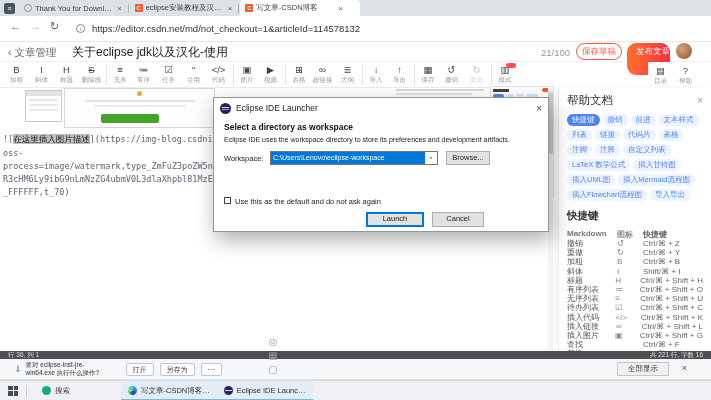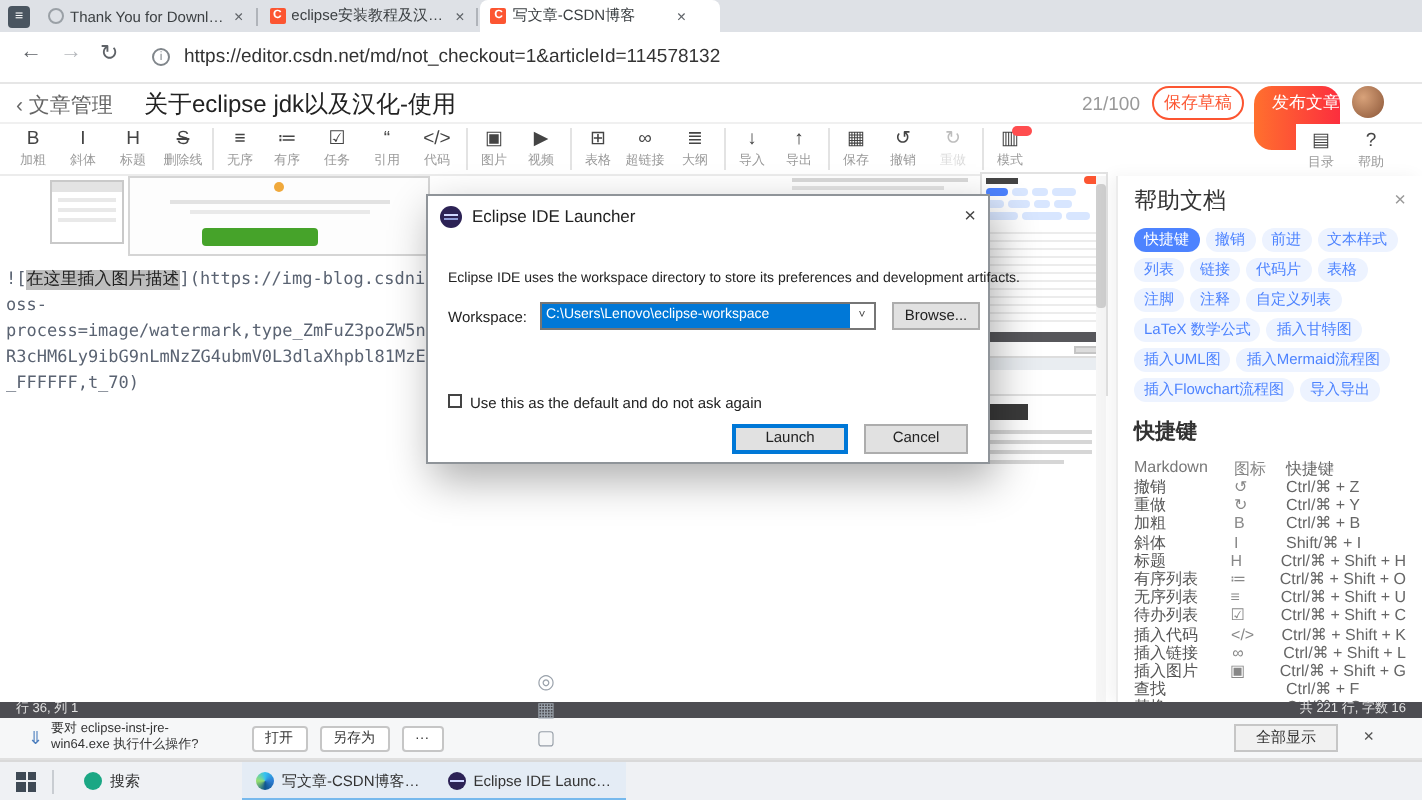--- a/index.html
+++ b/index.html
@@ -84,21 +84,21 @@
 
   
   .help{position:absolute;left:558px;top:88px;width:153px;height:263px;background:#fff;border-left:1px solid #ececec;box-shadow:-3px 0 8px rgba(0,0,0,.05);padding:5px 8px;z-index:20}
   .help-ttl{display:flex;justify-content:space-between;align-items:center}
   .help-ttl .t{font-size:11.5px;font-weight:normal;color:#333}
   .help-ttl .x{font-size:10px;color:#999}
   .tags{margin-top:6px;display:flex;flex-wrap:wrap;gap:3px}
   .tag{font-size:7.5px;color:#4d83ff;background:#edf3ff;padding:1px 5px;border-radius:8px;white-space:nowrap}
   .tag.on{background:#4d83ff;color:#fff}
   .sec{margin-top:8px;font-size:10.5px;font-weight:bold;color:#333}
-  .sc-head{display:flex;margin-top:6px;font-size:8px;font-weight:normal;color:#777;height:10px}
+  .sc-head{display:flex;margin-top:6px;font-size:8px;font-weight:bold;color:#777;height:10px}
   .sc-row{display:flex;font-size:8px;color:#555;height:9.2px;line-height:9.2px}
   .c1{width:50px}.c2{width:26px;color:#888}.c3{flex:1;color:#666;white-space:nowrap}
 
   
   .darkbar{position:absolute;left:0;top:351px;width:711px;height:8px;background:#4d4d52;color:#e2e2e2;font-size:6.5px;line-height:8px;display:flex;justify-content:space-between;padding:0 8px;z-index:40}
   .dlbar{position:absolute;left:0;top:359px;width:711px;height:21px;background:#f6f7f8;border-bottom:1px solid #e0e0e0;z-index:40}
   .toast{position:absolute;left:14px;top:1px;height:18px;display:flex;align-items:center}
   .dl-ic{font-size:9px;color:#4a7dbd;margin-right:4px}
   .dl-txt{width:94px;font-size:6.5px;line-height:8px;color:#333}
   .dl-btn{height:13px;padding:0 6px;margin-left:6px;background:#fff;border:1px solid #c6c6c6;border-radius:2px;font-size:7px;line-height:11px;color:#333}
@@ -116,21 +116,21 @@
   .ic-edge{background:conic-gradient(#35c1f1,#2b7cd3,#0f548c,#96e06e,#35c1f1)}
   .ic-ecl{background:#2c2255;position:relative}
   .ic-ecl::after{content:"";position:absolute;left:1px;top:4px;width:7px;height:1px;background:#cfd6ff}
   .tray{position:absolute;right:0;top:380px;height:20px;display:flex;align-items:center}
   .tr-g{font-size:8px;color:#555;margin-right:7px}
   .tr-blue{width:9px;height:9px;background:#2f7fd6;border-radius:2px;margin-right:7px}
   .clock{font-size:6.5px;line-height:8px;color:#333;text-align:center;margin-right:6px}
   .notif{width:9px;height:9px;border:1px solid #555;border-left-width:3px;margin:0 6px 0 4px}
 
   
-  .dialog{position:absolute;left:213px;top:97px;width:282px;height:135px;background:#fff;border:1px solid #8f9499;box-shadow:3px 8px 20px rgba(0,0,0,.32);z-index:50}
+  .dialog{position:absolute;left:213px;top:97px;width:336px;height:135px;background:#fff;border:1px solid #8f9499;box-shadow:3px 8px 20px rgba(0,0,0,.32);z-index:50}
   .dlg-tb{height:20px;display:flex;align-items:center;padding:0 6px}
   .dlg-ic{width:11px;height:11px;border-radius:50%;background:#2c2255;position:relative;flex:0 0 auto}
   .dlg-ic::after{content:"";position:absolute;left:2px;top:4px;width:7px;height:1px;background:#cfd6ff;box-shadow:0 2px 0 #8f9bd8}
   .dlg-title{font-size:8.5px;color:#222;margin-left:5px}
   .dlg-x{margin-left:auto;font-size:10px;color:#444}
   .dlg-head{position:absolute;left:10px;top:24px;font-size:8.5px;font-weight:bold;color:#111}
   .dlg-desc{position:absolute;left:10px;top:38px;font-size:7px;color:#222;white-space:nowrap}
   .ws-label{position:absolute;left:10px;top:56px;font-size:7.5px;color:#222}
   .combo{position:absolute;left:56px;top:53px;width:168px;height:14px;border:1px solid #767676;display:flex;background:#fff}
   .combo-val{flex:1;background:#0078d7;color:#fff;font-size:7px;line-height:12px;padding:0 2px;white-space:nowrap;overflow:hidden;font-family:"Liberation Sans",sans-serif}
@@ -545,20 +545,21 @@
     </span>
     <span class="notif"></span>
   </div>
 
   <div class="dialog">
     <div class="dlg-tb">
       <span class="dlg-ic"></span>
       <span class="dlg-title">Eclipse IDE Launcher</span>
       <span class="dlg-x">×</span>
     </div>
+    <div class="dlg-head">Select a directory as workspace</div>
     <div class="dlg-desc">Eclipse IDE uses the workspace directory to store its preferences and development artifacts.</div>
     <div class="ws-label">Workspace:</div>
     <div class="combo">
       <span class="combo-val">C:\Users\Lenovo\eclipse-workspace</span>
       <span class="combo-ar">˅</span>
     </div>
     <div class="browse">Browse...</div>
     <div class="chk">
       <span class="chk-box"></span>
       <span class="chk-lb">Use this as the default and do not ask again</span>

